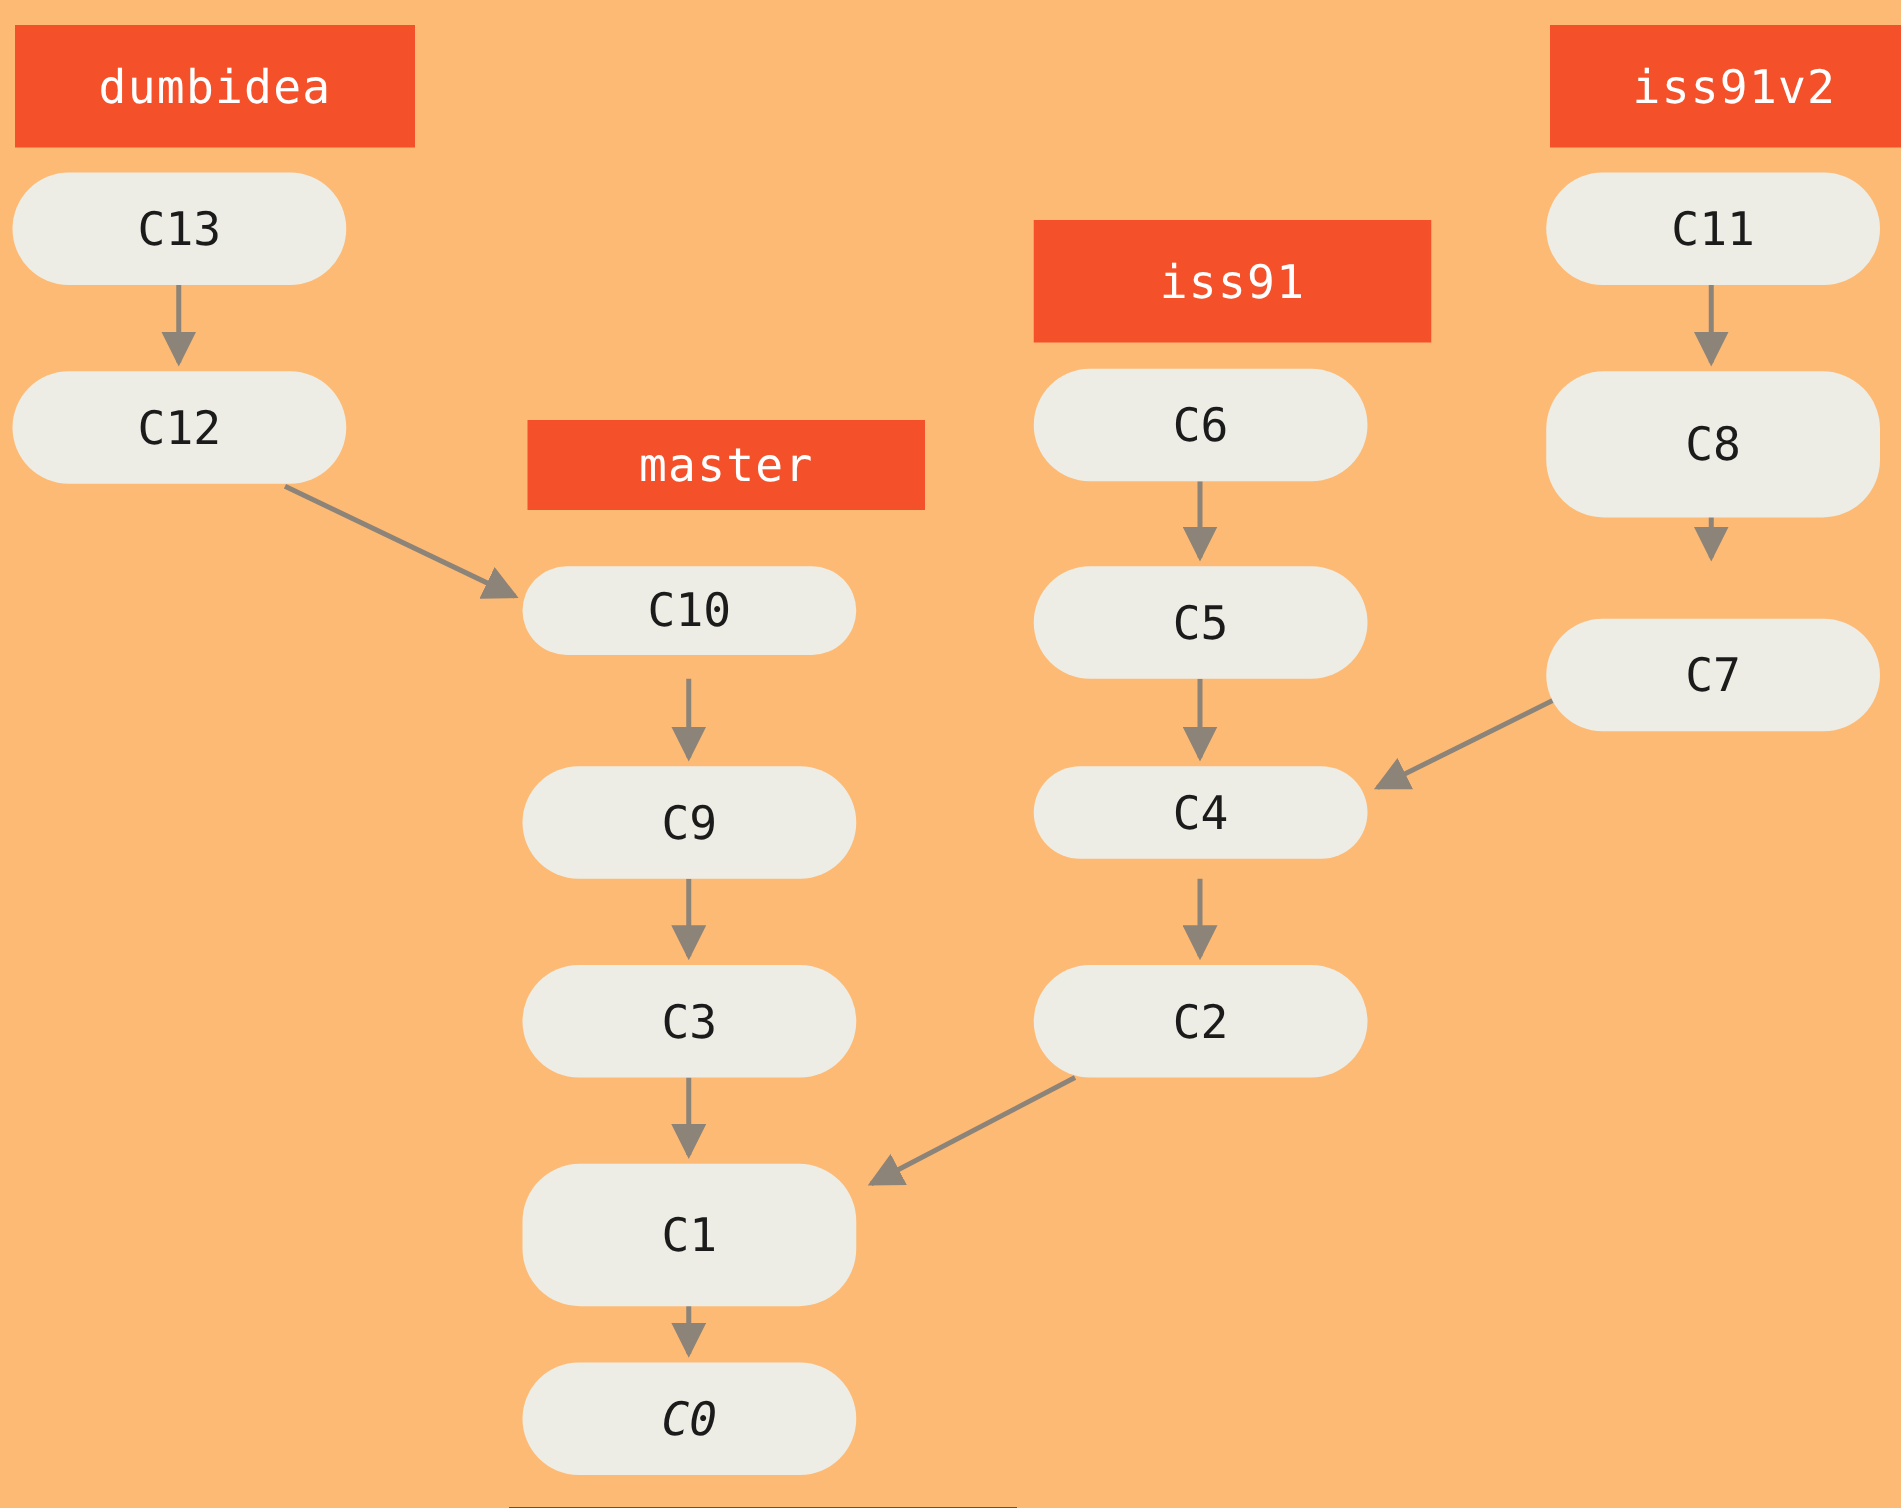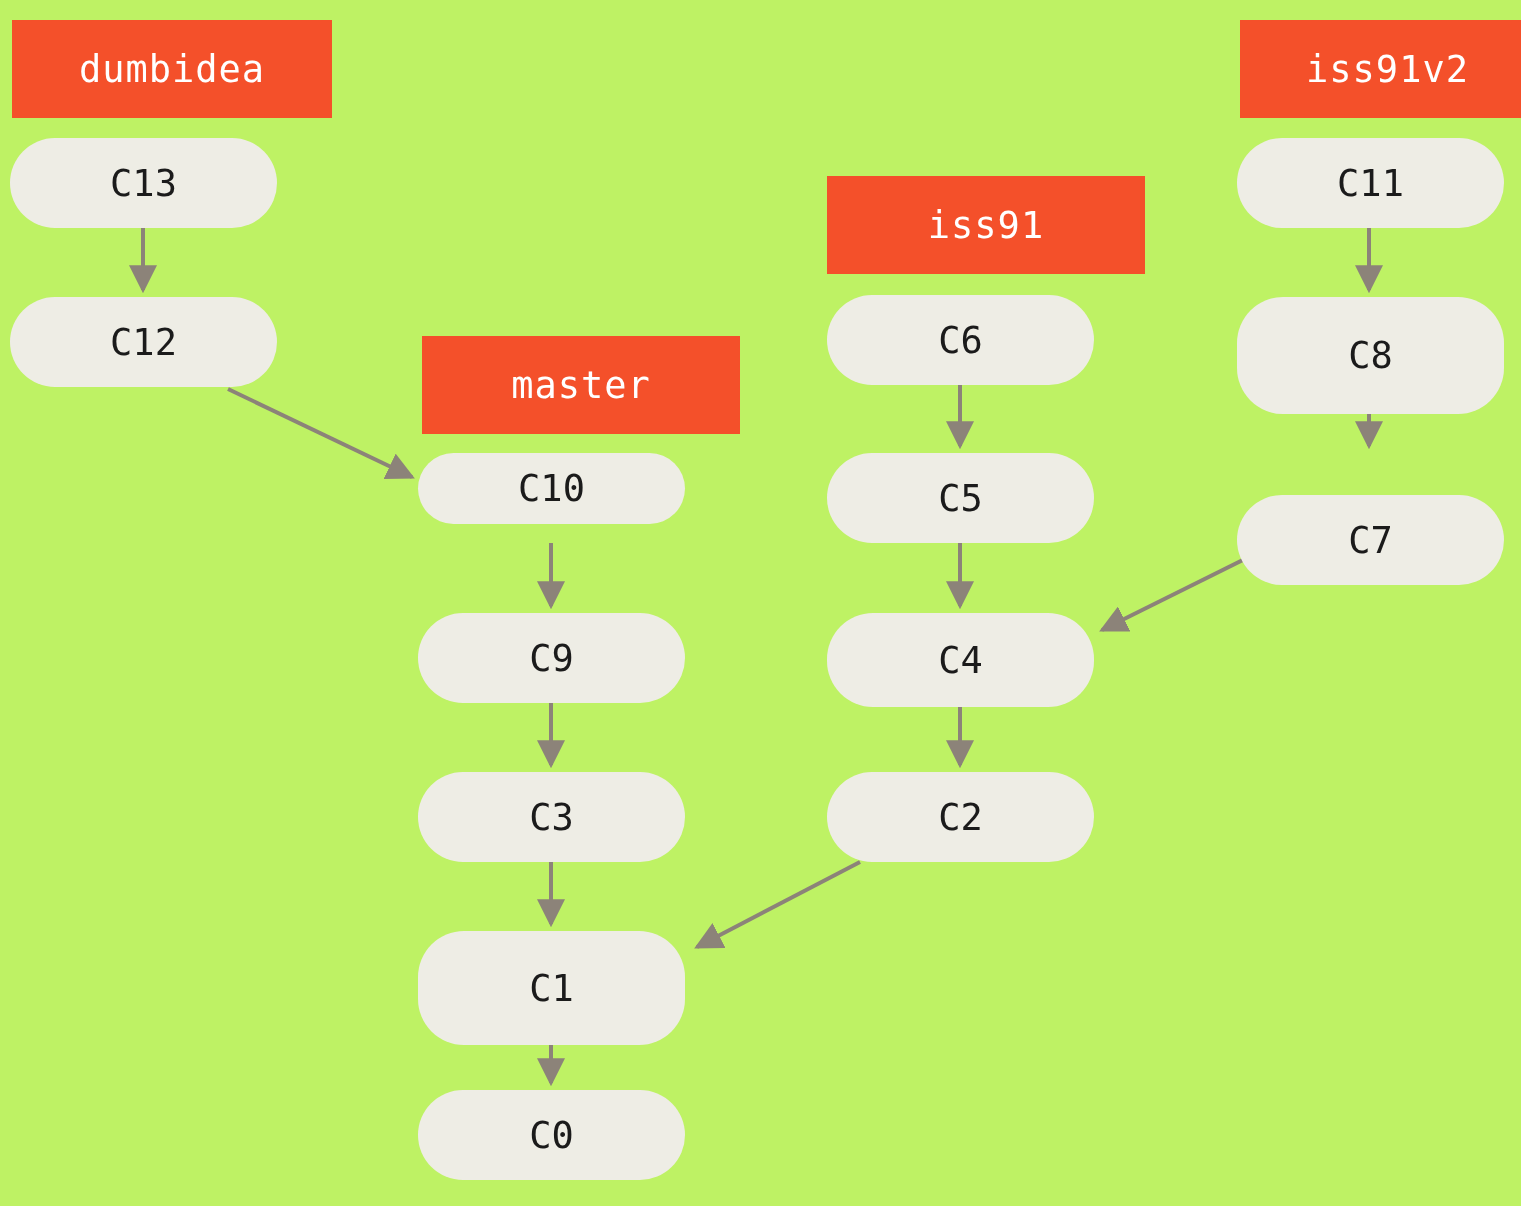--- a/index.html
+++ b/index.html
@@ -4,21 +4,21 @@
 <style>
   html, body {
     margin: 0;
     padding: 0;
     background: #000000;
   }
   #canvas {
     position: relative;
     width: 1521px;
     height: 1206px;
-    background: #bef264;
+    background: #fdba74;
     overflow: hidden;
     font-family: "DejaVu Sans Mono", "Liberation Mono", monospace;
   }
   #graph-svg {
     position: absolute;
     top: 0;
     left: 0;
     width: 1521px;
     height: 1206px;
   }
@@ -83,21 +83,21 @@
         <line x1="1369" y1="228" x2="1369" y2="290" stroke="#8c8379" stroke-width="4" marker-end="url(#arrowhead)"></line>
         <line x1="1369" y1="387" x2="1369" y2="446" stroke="#8c8379" stroke-width="4" marker-end="url(#arrowhead)"></line>
         <line x1="1273" y1="545" x2="1102" y2="630" stroke="#8c8379" stroke-width="4" marker-end="url(#arrowhead)"></line>
       </g>
   </svg>
 
   <div id="branches-layer">
       <div class="branch-box" style="left: 12px; top: 20px; width: 320px; height: 98px; background: rgb(244, 80, 42);">
         <span class="branch-label" style="color: rgb(255, 255, 255);">dumbidea</span>
       </div>
-      <div class="branch-box" style="left: 422px; top: 336px; width: 318px; height: 98px; background: rgb(244, 80, 42);">
+      <div class="branch-box" style="left: 422px; top: 336px; width: 318px; height: 72px; background: rgb(244, 80, 42);">
         <span class="branch-label" style="color: rgb(255, 255, 255);">master</span>
       </div>
       <div class="branch-box" style="left: 827px; top: 176px; width: 318px; height: 98px; background: rgb(244, 80, 42);">
         <span class="branch-label" style="color: rgb(255, 255, 255);">iss91</span>
       </div>
       <div class="branch-box" style="left: 1240px; top: 20px; width: 295px; height: 98px; background: rgb(244, 80, 42);">
         <span class="branch-label" style="color: rgb(255, 255, 255);">iss91v2</span>
       </div>
     </div>
   <div id="commits-layer">
@@ -112,30 +112,30 @@
       </div>
       <div class="commit-node" style="left: 418px; top: 613px; width: 267px; height: 90px; background: rgb(238, 237, 229);">
         <span class="commit-label" style="color: rgb(27, 27, 27);">C9</span>
       </div>
       <div class="commit-node" style="left: 418px; top: 772px; width: 267px; height: 90px; background: rgb(238, 237, 229);">
         <span class="commit-label" style="color: rgb(27, 27, 27);">C3</span>
       </div>
       <div class="commit-node" style="left: 418px; top: 931px; width: 267px; height: 114px; background: rgb(238, 237, 229);">
         <span class="commit-label" style="color: rgb(27, 27, 27);">C1</span>
       </div>
-      <div class="commit-node" style="left: 418px; top: 1090px; width: 267px; height: 90px; background: rgb(238, 237, 229);">
+      <div class="commit-node" style="left: 418px; top: 1090px; width: 267px; height: 90px; background: rgb(238, 237, 229); font-style: italic;">
         <span class="commit-label" style="color: rgb(27, 27, 27);">C0</span>
       </div>
       <div class="commit-node" style="left: 827px; top: 295px; width: 267px; height: 90px; background: rgb(238, 237, 229);">
         <span class="commit-label" style="color: rgb(27, 27, 27);">C6</span>
       </div>
       <div class="commit-node" style="left: 827px; top: 453px; width: 267px; height: 90px; background: rgb(238, 237, 229);">
         <span class="commit-label" style="color: rgb(27, 27, 27);">C5</span>
       </div>
-      <div class="commit-node" style="left: 827px; top: 613px; width: 267px; height: 94px; background: rgb(238, 237, 229);">
+      <div class="commit-node" style="left: 827px; top: 613px; width: 267px; height: 74px; background: rgb(238, 237, 229);">
         <span class="commit-label" style="color: rgb(27, 27, 27);">C4</span>
       </div>
       <div class="commit-node" style="left: 827px; top: 772px; width: 267px; height: 90px; background: rgb(238, 237, 229);">
         <span class="commit-label" style="color: rgb(27, 27, 27);">C2</span>
       </div>
       <div class="commit-node" style="left: 1237px; top: 138px; width: 267px; height: 90px; background: rgb(238, 237, 229);">
         <span class="commit-label" style="color: rgb(27, 27, 27);">C11</span>
       </div>
       <div class="commit-node" style="left: 1237px; top: 297px; width: 267px; height: 117px; background: rgb(238, 237, 229);">
         <span class="commit-label" style="color: rgb(27, 27, 27);">C8</span>

